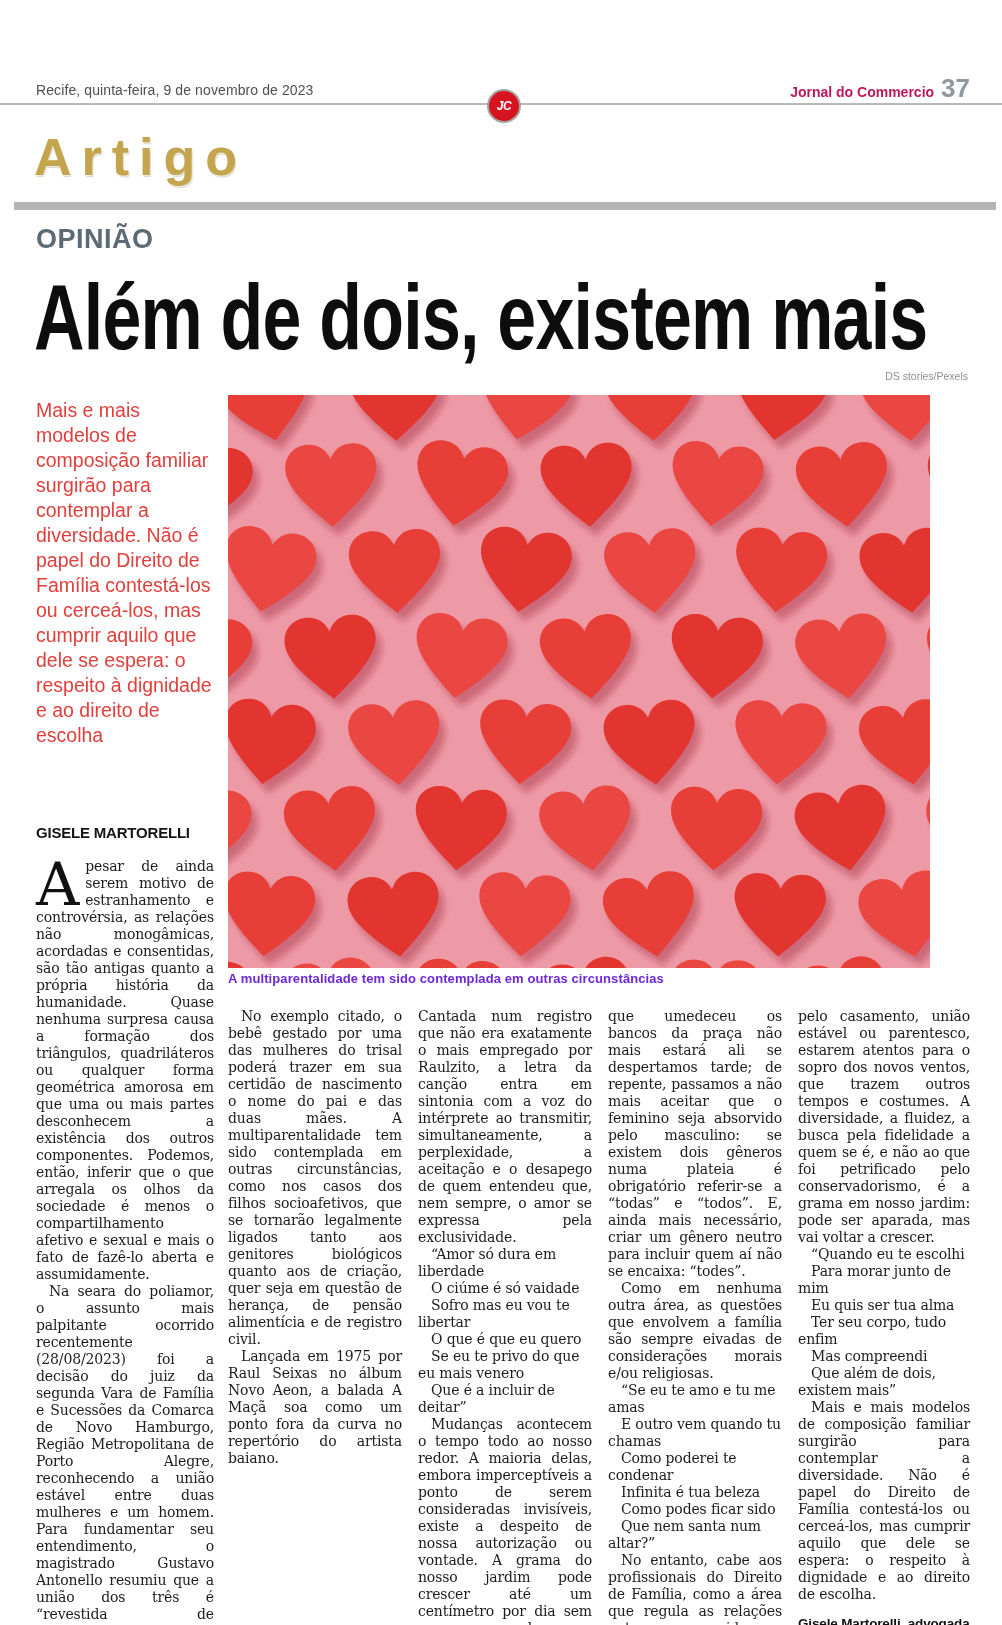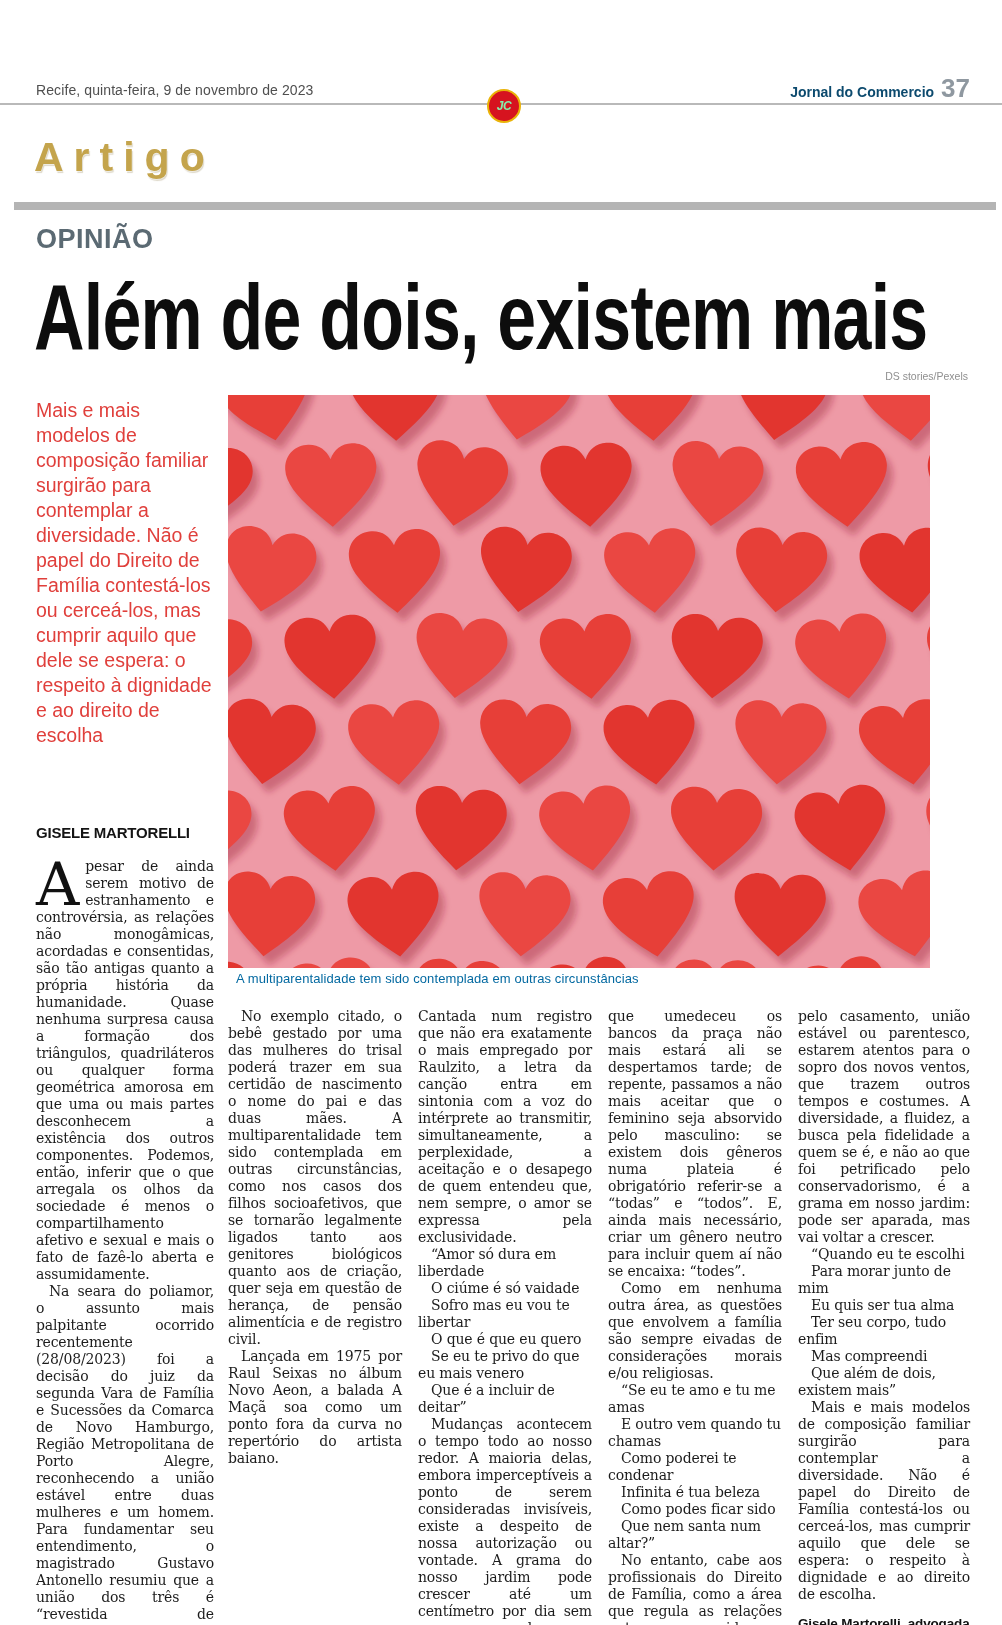--- a/index.html
+++ b/index.html
@@ -2,40 +2,40 @@
 <html lang="pt-BR"><head>
 <meta charset="utf-8">
 <style>
   html,body{margin:0;padding:0;background:#ffffff;}
   .page{position:relative;width:1002px;height:1625px;background:#ffffff;overflow:hidden;
         font-family:"Liberation Sans",sans-serif;margin-top:20px;}
 
   
   .date{position:absolute;left:36px;top:62px;font-size:14px;font-weight:500;color:#4f4f4f;letter-spacing:.1px;}
   .brandwrap{position:absolute;right:32px;top:53px;display:flex;align-items:baseline;gap:7px;}
-  .brand{font-size:14px;font-weight:bold;color:#0c4a6e;}
+  .brand{font-size:14px;font-weight:bold;color:#be185d;}
   .pagenum{font-size:26px;font-weight:bold;color:#8f98a0;}
   .topline{position:absolute;left:0;right:0;top:83px;height:2px;background:#b9b9b9;}
   .jc{position:absolute;left:487px;top:69px;width:30px;height:30px;border-radius:50%;
-      background:#d6131f;border:2px solid #eab308;display:flex;align-items:center;justify-content:center;
-      color:#86efac;font-size:12px;font-weight:bold;font-style:italic;letter-spacing:-.5px;}
-  .section{position:absolute;left:34px;top:104px;font-size:41px;line-height:66px;font-weight:bold;
+      background:#d6131f;border:2px solid #a3a3a3;display:flex;align-items:center;justify-content:center;
+      color:#ffffff;font-size:12px;font-weight:bold;font-style:italic;letter-spacing:-.5px;}
+  .section{position:absolute;left:34px;top:104px;font-size:52px;line-height:66px;font-weight:bold;
            color:#c4a44c;letter-spacing:10px;text-shadow:0 1px 0 rgba(255,255,255,.5),1px 2px 1px rgba(120,100,40,.25);}
   .graybar{position:absolute;left:14px;right:6px;top:182px;height:8px;background:#b4b4b4;}
   .kicker{position:absolute;left:36px;top:204px;font-size:27px;font-weight:bold;color:#5b6a73;letter-spacing:.5px;}
 
   
   .headline{position:absolute;left:34px;top:250px;white-space:nowrap;}
   .headline span{display:inline-block;font-size:92px;line-height:94px;font-weight:bold;color:#0d0d0d;
                  letter-spacing:-1px;transform:scaleX(.76);transform-origin:left center;}
 
   
   .credit{position:absolute;left:228px;top:350px;width:740px;text-align:right;font-size:10.5px;color:#8f8f8f;}
   .photo{position:absolute;left:228px;top:375px;width:702px;height:573px;overflow:hidden;}
-  .caption{position:absolute;left:236px;top:951px;font-size:13px;font-weight:normal;color:#0369a1;letter-spacing:.1px;}
+  .caption{position:absolute;left:228px;top:951px;font-size:13px;font-weight:bold;color:#6d28d9;letter-spacing:.1px;}
 
   
   .quote{position:absolute;left:36px;top:378px;width:182px;font-size:19.5px;line-height:25px;
          color:#e03f3b;font-weight:500;}
   .author{position:absolute;left:36px;top:804px;font-size:15px;font-weight:bold;color:#141414;letter-spacing:-.2px;}
 
   
   .col{position:absolute;top:988px;width:174px;font-family:"DejaVu Serif",serif;
        font-size:14px;line-height:17px;color:#1c1c1c;letter-spacing:-.15px;
        hyphens:auto;-webkit-hyphens:auto;}

